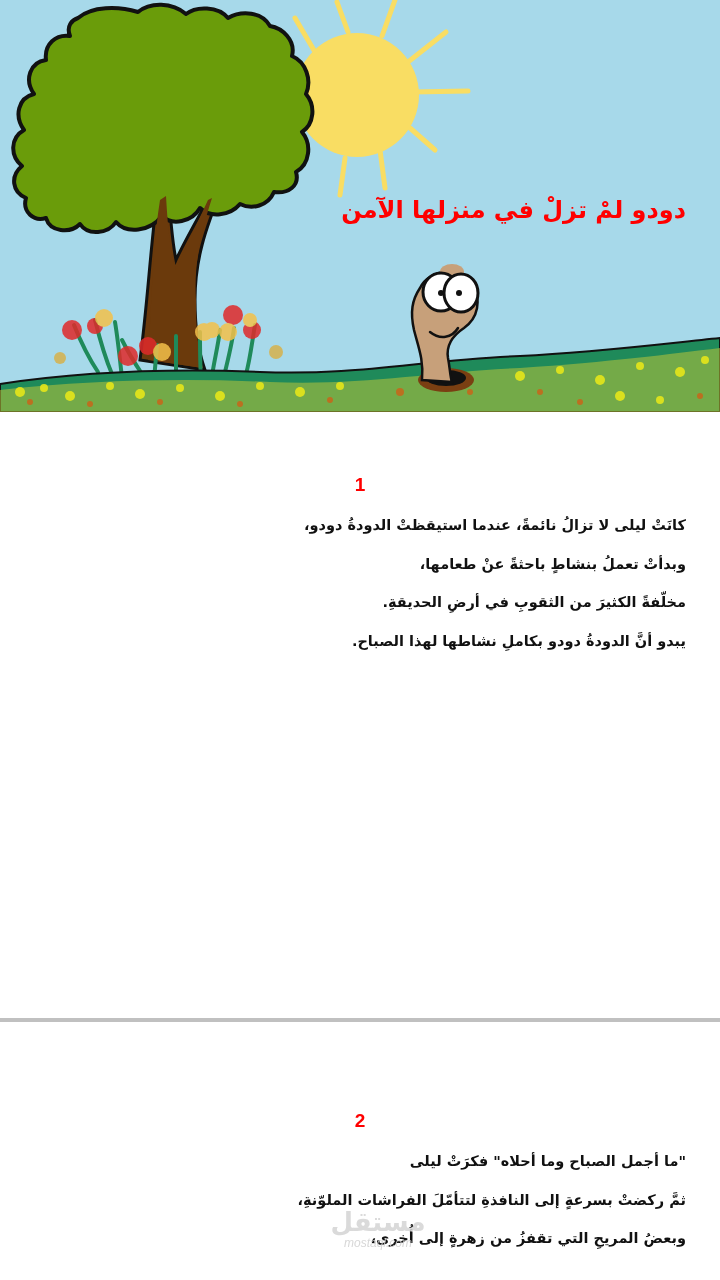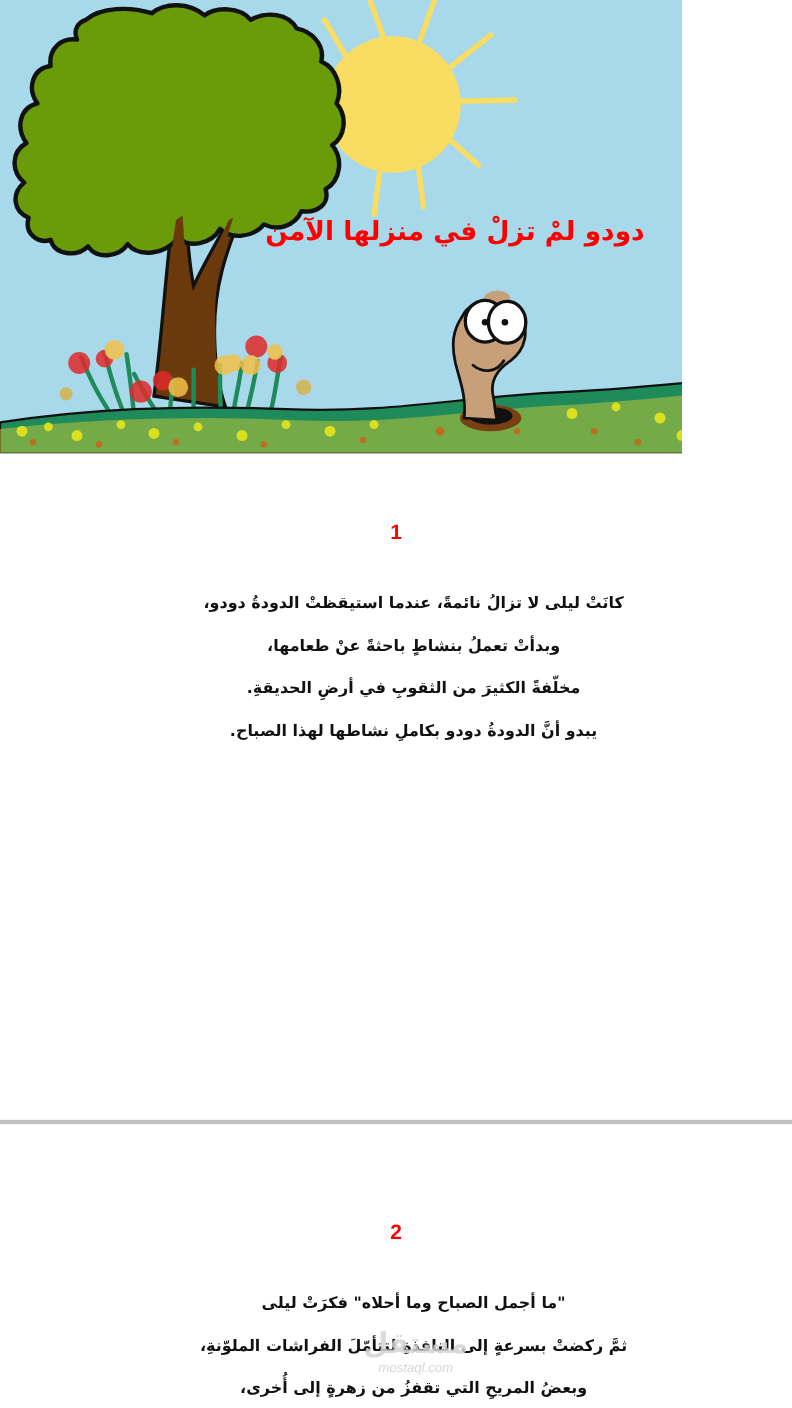--- a/index.html
+++ b/index.html
@@ -1,20 +1,20 @@
 <!DOCTYPE html>
 <html><head>
   <meta charset="utf-8">
   <style>
     * { margin: 0; padding: 0; box-sizing: border-box; }
     html, body { width: 720px; height: 1280px; overflow: hidden; background: #ffffff; }
     body { position: relative; font-family: "DejaVu Sans", sans-serif; }
 
     .illustration {
-      position: absolute; left: 0; top: 0; width: 620px; height: 412px;
+      position: absolute; left: 0; top: 0; width: 720px; height: 412px;
       background: #a7d9ea; overflow: hidden;
     }
     .illustration svg { position: absolute; left: 0; top: 0; }
 
     .story-title {
       position: absolute; right: 34px; top: 196px;
       direction: rtl; color: #ff0000;
       font-family: "DejaVu Sans", sans-serif; font-weight: bold;
       font-size: 24px; white-space: nowrap; letter-spacing: 0;
     }
@@ -28,21 +28,21 @@
     .page-number {
       position: absolute; left: 0; width: 720px; text-align: center;
       color: #ff0000; font-weight: bold; font-size: 19px;
       font-family: "Liberation Sans", sans-serif;
     }
     .page-1 .page-number { top: 62px; }
     .page-2 .page-number { top: 88px; }
 
     .lines {
       position: absolute; right: 34px; width: 620px;
-      direction: rtl; text-align: center; list-style: none; margin-top: 24px;
+      direction: rtl; text-align: right; list-style: none;
     }
     .page-1 .lines { top: 100px; }
     .page-2 .lines { top: 126px; }
     .lines li {
       height: 38.5px; line-height: 26px;
       font-family: "DejaVu Sans", sans-serif; font-weight: bold;
       font-size: 14.5px; color: #111111; white-space: nowrap;
     }
 
     .divider {

